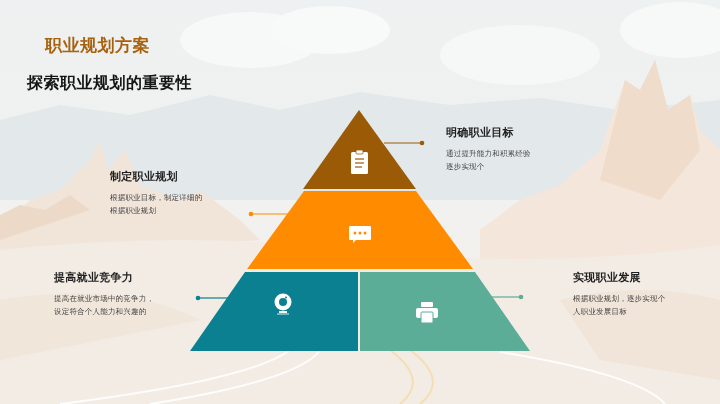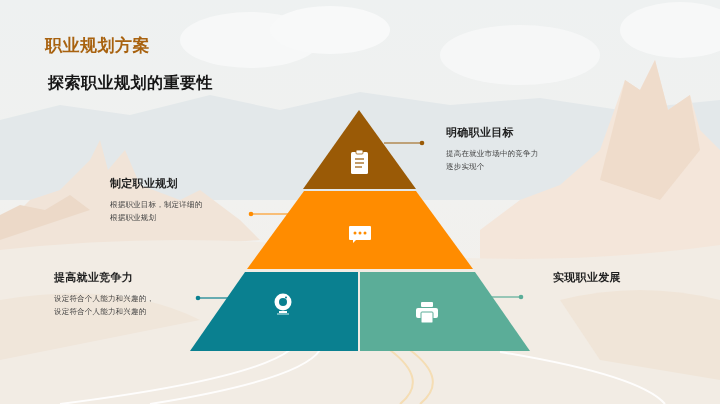--- a/index.html
+++ b/index.html
@@ -10,39 +10,39 @@
     background: #eef0ee;
   }
   .bg { position: absolute; inset: 0; width: 720px; height: 404px; z-index: 0; }
   .slide { position: absolute; inset: 0; z-index: 1; }
   .section-title {
     position: absolute; left: 45px; top: 34px;
     font-size: 17px; font-weight: bold; color: #a8620f;
     letter-spacing: 0.5px;
   }
   .page-title {
-    position: absolute; left: 48px; top: 73px;
+    position: absolute; left: 27px; top: 73px;
     font-size: 16px; font-weight: bold; color: #151515;
     letter-spacing: 0.5px;
   }
   .pyramid { position: absolute; left: 0; top: 0; width: 720px; height: 404px; }
   .block { position: absolute; }
   .block h3 {
     font-size: 11px; font-weight: bold; color: #1e1e1e; margin-bottom: 7px;
     letter-spacing: 0.3px;
     font-family: Liberation Mono, monospace;
   }
   .block p {
     font-size: 7.5px; color: #444; line-height: 13px;
     letter-spacing: 0.2px;
   }
   .b-top { left: 446px; top: 125px; width: 160px; }
-  .b-mid { left: 110px; top: 176px; width: 140px; }
+  .b-mid { left: 110px; top: 169px; width: 140px; }
   .b-bl  { left: 54px;  top: 270px; width: 140px; }
-  .b-br  { left: 553px; top: 270px; width: 140px; }
+  .b-br  { left: 573px; top: 270px; width: 140px; }
 </style>
 </head>
 <body>
 
 <svg class="bg" viewBox="0 0 720 404" xmlns="http://www.w3.org/2000/svg">
   <defs>
     <linearGradient id="sky" x1="0" y1="0" x2="0" y2="1">
       <stop offset="0" stop-color="#eef1f1"></stop>
       <stop offset="0.5" stop-color="#f1f1ef"></stop>
       <stop offset="1" stop-color="#f4efe8"></stop>
@@ -131,37 +131,41 @@
     <g transform="translate(416,302)">
       <rect x="5" y="0" width="12" height="5" rx="1" fill="#ffffff"></rect>
       <rect x="0" y="6" width="22" height="10" rx="2" fill="#ffffff"></rect>
       <rect x="5" y="10" width="12" height="11" rx="1" fill="#ffffff" stroke="#5bad98" stroke-width="1"></rect>
     </g>
   </svg>
 
   <div class="block b-top">
     <h3>明确职业目标</h3>
     <p>
-      <span>提高在就业市场中的竞争力</span><br>
+      <span>通过提升能力和积累经验</span><br>
       <span>逐步实现个</span>
     </p>
   </div>
 
   <div class="block b-mid">
     <h3>制定职业规划</h3>
     <p>
       <span>根据职业目标，制定详细的</span><br>
       <span>根据职业规划</span>
     </p>
   </div>
 
   <div class="block b-bl">
     <h3>提高就业竞争力</h3>
     <p>
-      <span>设定符合个人能力和兴趣的，</span><br>
+      <span>提高在就业市场中的竞争力，</span><br>
       <span>设定符合个人能力和兴趣的</span>
     </p>
   </div>
 
   <div class="block b-br">
     <h3>实现职业发展</h3>
+    <p>
+      <span>根据职业规划，逐步实现个</span><br>
+      <span>人职业发展目标</span>
+    </p>
   </div>
 </div>
 
 </body></html>

